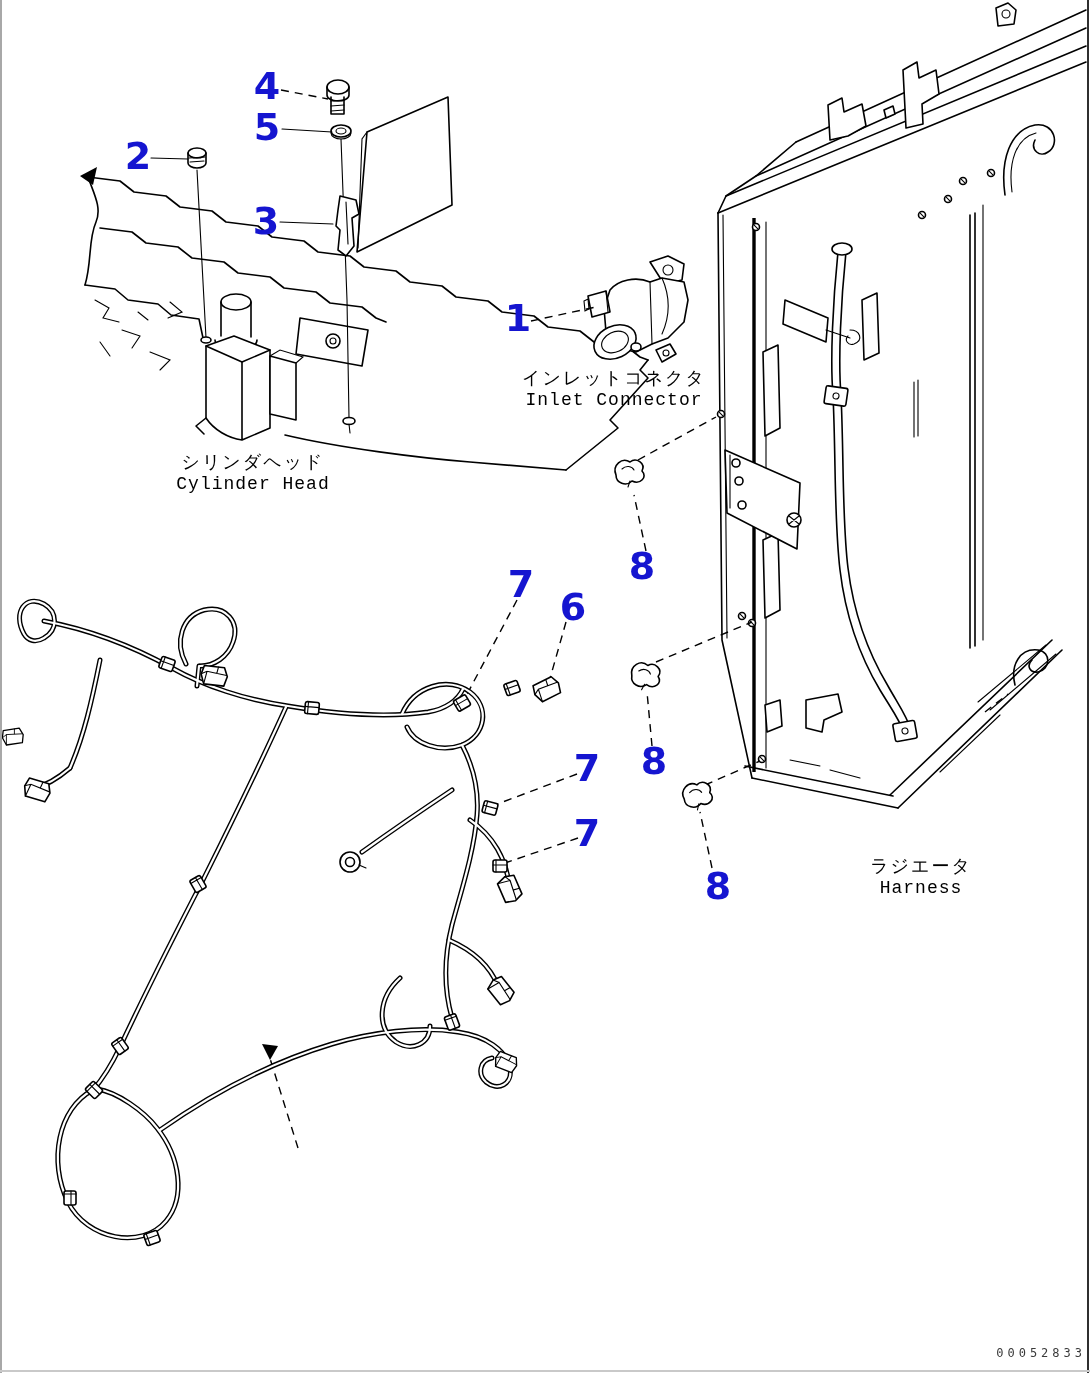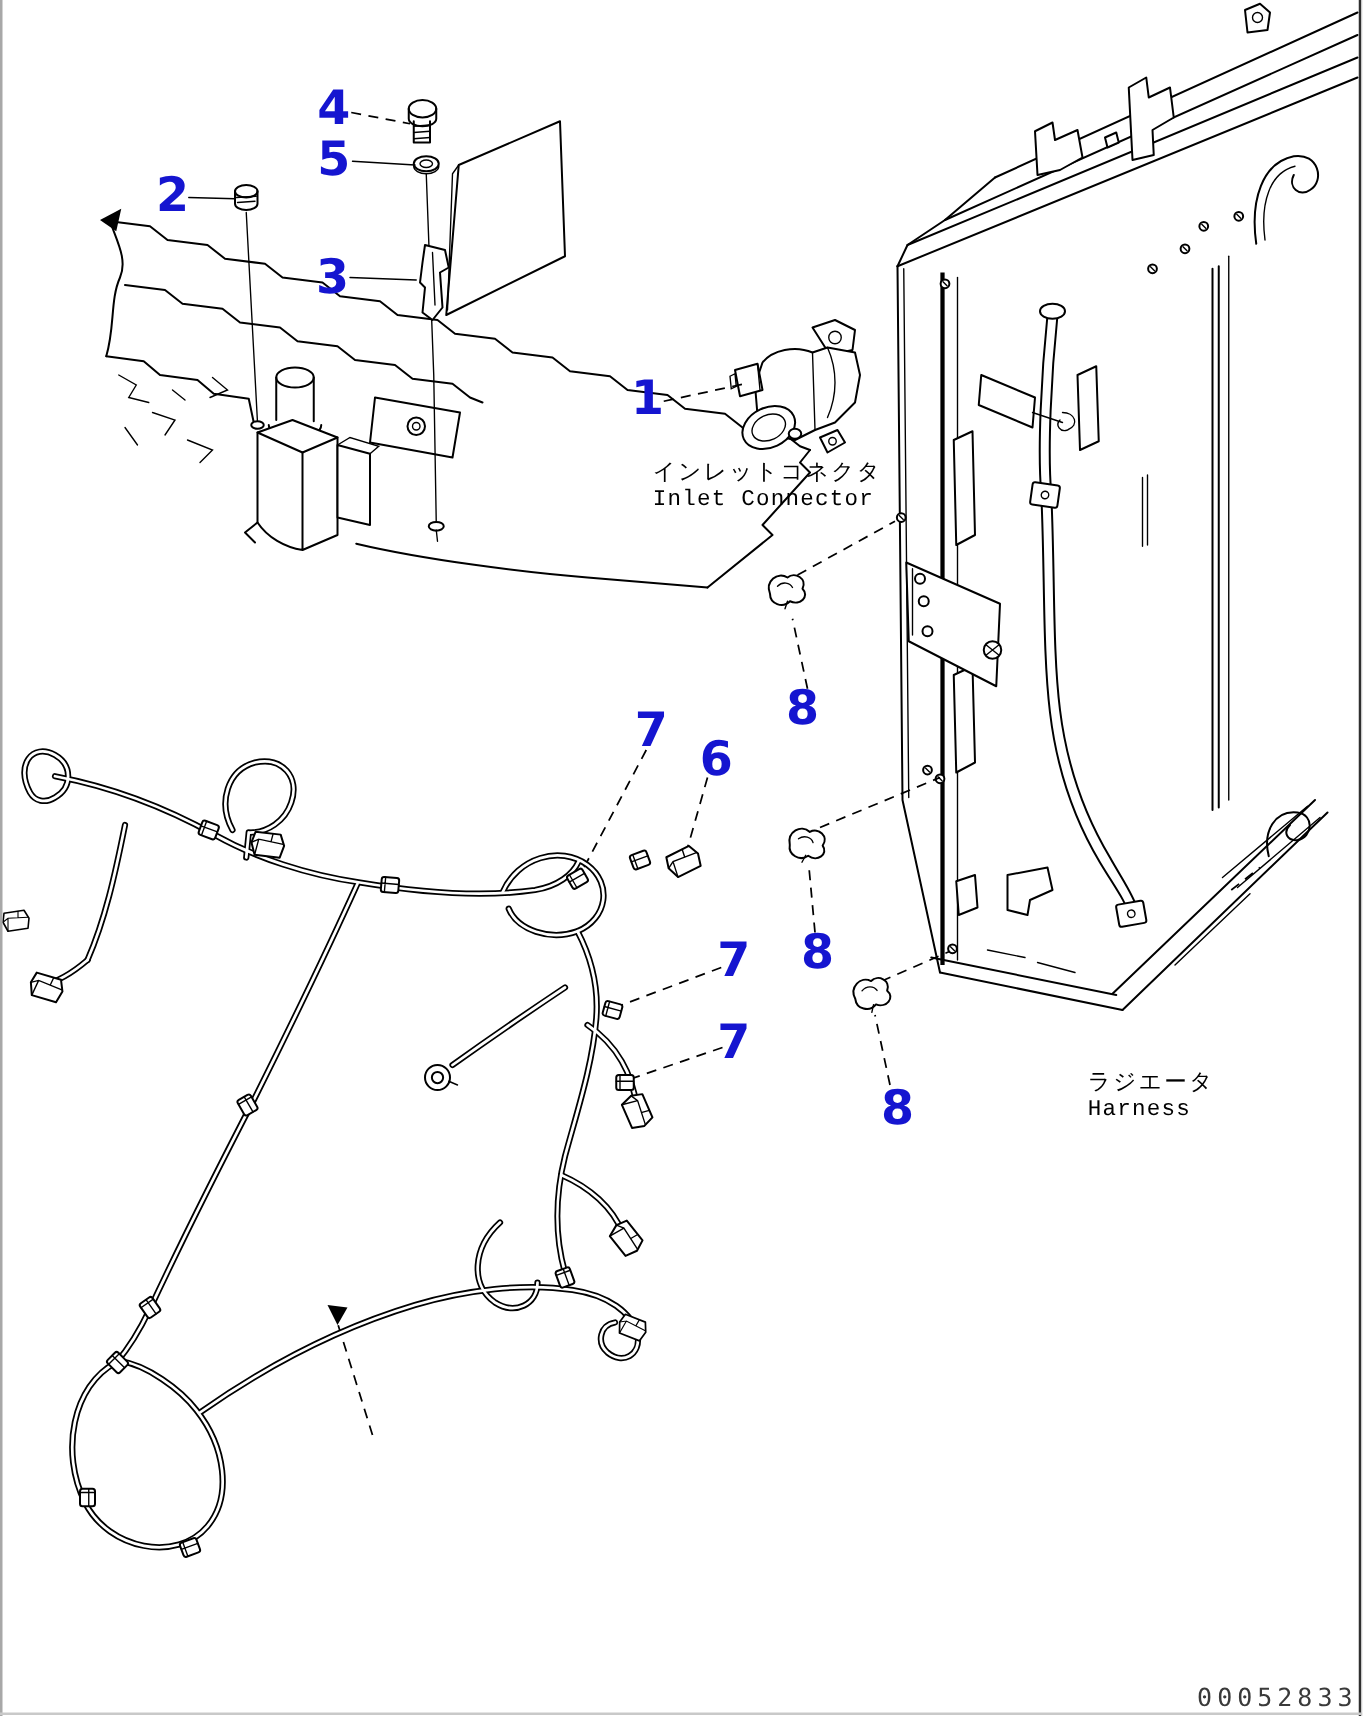--- a/index.html
+++ b/index.html
@@ -9,26 +9,26 @@
   .ln{stroke:#000;stroke-width:1.6;fill:none;stroke-linecap:round;stroke-linejoin:round;}
   .thin{stroke:#000;stroke-width:1.1;fill:none;stroke-linecap:round;}
   .thick{stroke:#000;stroke-width:3.4;fill:none;}
   .dash{stroke:#000;stroke-width:1.4;fill:none;stroke-dasharray:8 6;stroke-linecap:butt;}
   .wh{fill:#fff;stroke:#000;stroke-width:1.6;stroke-linejoin:round;}
   .cable-o{stroke:#000;stroke-width:5;fill:none;stroke-linecap:round;}
   .cable-i{stroke:#fff;stroke-width:2.2;fill:none;stroke-linecap:round;}
   .callout{position:absolute;transform:translate(-50%,-50%);
            font:bold 38px "DejaVu Sans",sans-serif;color:var(--callout,#1515d0);
            letter-spacing:0;line-height:1;}
-  .part-label{position:absolute;transform:translateX(-50%);text-align:left;color:#000;
+  .part-label{position:absolute;transform:translateX(-50%);text-align:center;color:#000;
               font-family:"DejaVu Sans Mono",monospace;white-space:nowrap;}
   .part-label .ja{font-size:18px;letter-spacing:2px;line-height:23px;}
   .part-label .en{font-size:18px;letter-spacing:1px;line-height:23px;font-family:Liberation Mono, monospace;}
   .drawing-number{position:absolute;left:1086px;top:1346px;transform:translateX(-100%);
-                  font-family:"DejaVu Sans Mono",monospace;font-size:20px;letter-spacing:4px;
+                  font-family:"DejaVu Sans Mono",monospace;font-size:12px;letter-spacing:4px;
                   color:#3a3a3a;}
   .edge{position:absolute;}
   .edge-left{left:0;top:0;width:2px;height:100%;background:#a8a8a8;}
   .edge-right{left:1087px;top:0;width:2px;height:100%;background:#2f2f2f;}
   .edge-bottom{left:0;top:1370px;width:100%;height:2px;background:#c9c9c9;}
 </style>
 </head>
 <body>
 
 <div class="page">
@@ -297,20 +297,24 @@
       <div class="callout" style="left: 518px; top: 318px;">1</div>
       <div class="callout" style="left: 521px; top: 584px;">7</div>
       <div class="callout" style="left: 573px; top: 607px;">6</div>
       <div class="callout" style="left: 642px; top: 566px;">8</div>
       <div class="callout" style="left: 587px; top: 768px;">7</div>
       <div class="callout" style="left: 654px; top: 761px;">8</div>
       <div class="callout" style="left: 587px; top: 833px;">7</div>
       <div class="callout" style="left: 718px; top: 886px;">8</div>
     </div>
 
+  <div class="part-label" style="left: 253px; top: 450px;">
+    <div class="ja">シリンダヘッド</div>
+    <div class="en">Cylinder Head</div>
+  </div>
   <div class="part-label" style="left: 614px; top: 366px;">
     <div class="ja">インレットコネクタ</div>
     <div class="en">Inlet Connector</div>
   </div>
   <div class="part-label" style="left: 921px; top: 818px; margin-top: 36px;">
     <div class="ja">ラジエータ</div>
     <div class="en">Harness</div>
   </div>
   <div class="part-label" style="left: 318px; top: 1150px;">
   </div>

